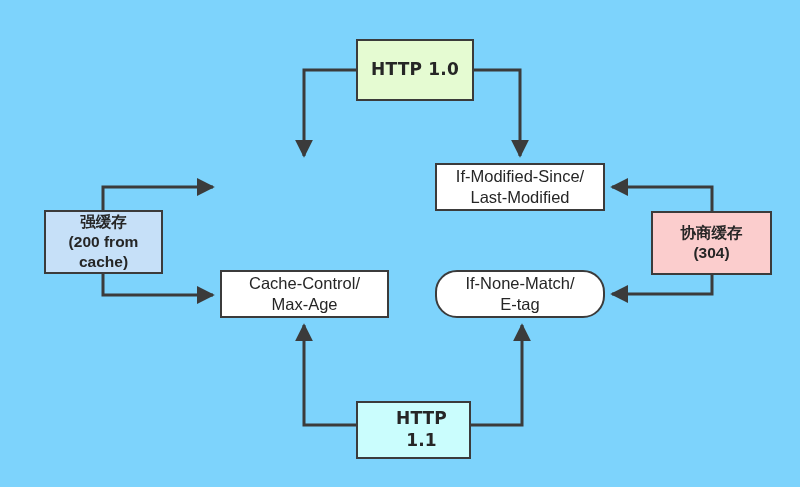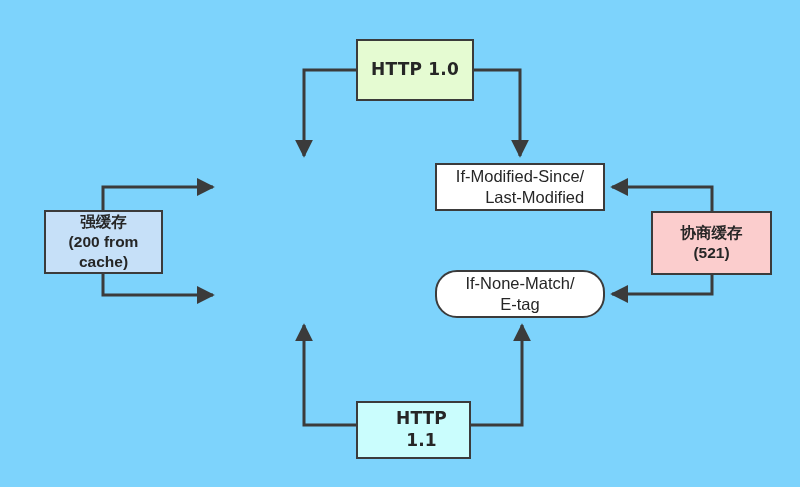--- a/index.html
+++ b/index.html
@@ -97,36 +97,40 @@
 
       <path d="M 471 425 L 522 425 L 522 325" marker-end="url(#arrow)"></path>
     </g>
   </svg>
 
   <div class="node proto" id="node-http10" style="background:#e5fbd2;">
     <span class="node-label">HTTP 1.0</span>
   </div>
 
 
-  <div class="node header" id="node-ims" style="background:#ffffff;text-align:right;">
+  <div class="node header" id="node-ims" style="background:#ffffff;">
     <span class="node-label">If-Modified-Since/
 Last-Modified</span>
   </div>
 
   <div class="node cachekind" id="node-strong" style="background:#c6e0f8;">
     <span class="node-label">强缓存
 (200 from
 cache)</span>
   </div>
 
   <div class="node cachekind" id="node-nego" style="background:#fbcdcd;">
     <span class="node-label">协商缓存
-(521)</span>
+(304)</span>
   </div>
 
+  <div class="node header" id="node-cc" style="background:#ffffff;">
+    <span class="node-label">Cache-Control/
+Max-Age</span>
+  </div>
 
   <div class="node header" id="node-inm" style="background:#ffffff;">
     <span class="node-label">If-None-Match/
 E-tag</span>
   </div>
 
   <div class="node proto" id="node-http11" style="background:#cafdfd;padding-left:16px;">
     <span class="node-label">HTTP 1.1</span>
   </div>
 

